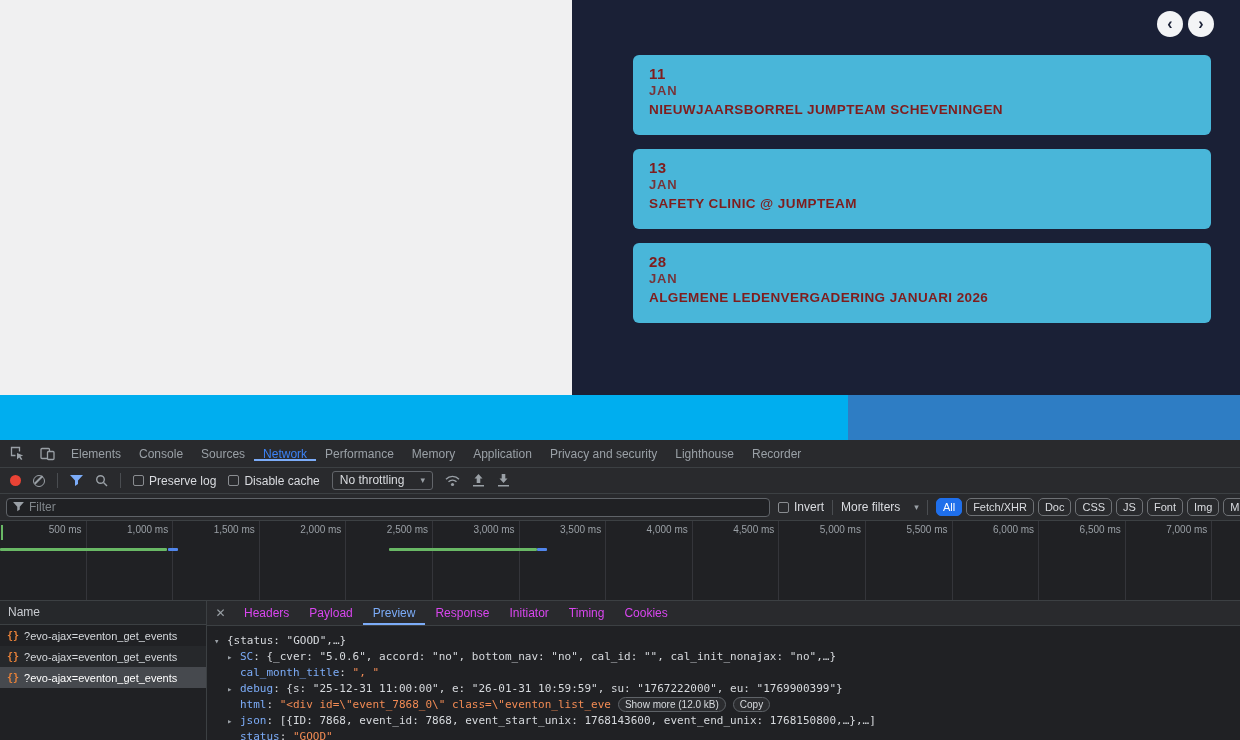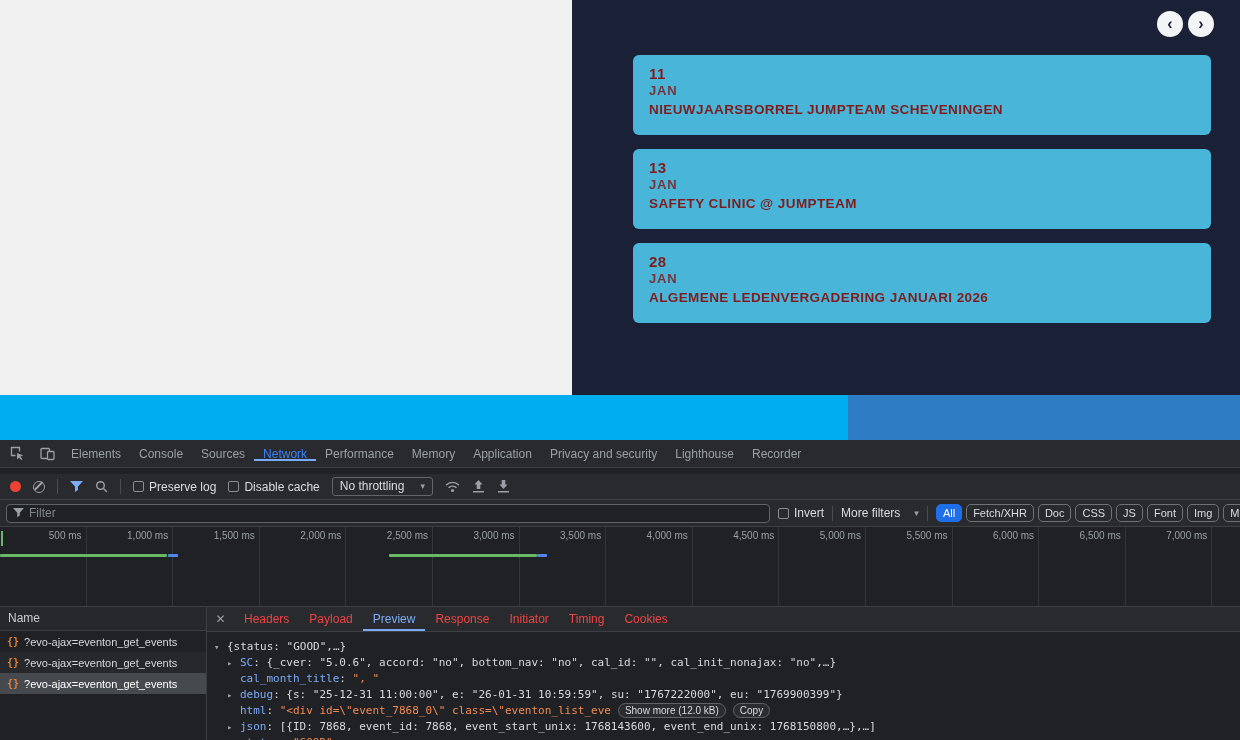--- a/index.html
+++ b/index.html
@@ -23,21 +23,21 @@
   .band-right{flex:1;background:#2e7dc4;}
 
   
   .devtools{height:300px;background:#202124;color:#dadce0;font-size:12px;display:flex;flex-direction:column;}
   .dt-tabbar{height:28px;flex:none;background:#292a2d;border-bottom:1px solid #3c4043;display:flex;align-items:center;padding-left:2px;}
   .dt-icon-btn{width:30px;display:flex;align-items:center;justify-content:center;cursor:pointer;}
   .dt-tabs{display:flex;}
   .dt-tab{display:flex;align-items:center;padding:0 9px;color:#9aa0a6;cursor:pointer;white-space:nowrap;}
   .dt-tab.selected{color:#3b82f6;box-shadow:inset 0 -2px 0 0 #7cacf8;}
 
-  .dt-toolbar{height:26px;flex:none;background:#292a2d;border-bottom:1px solid #3c4043;display:flex;align-items:center;gap:12px;padding:0 10px;margin-top:6px;}
+  .dt-toolbar{height:26px;flex:none;background:#292a2d;border-bottom:1px solid #3c4043;display:flex;align-items:center;gap:12px;padding:0 10px;}
   .record-dot{width:11px;height:11px;border-radius:50%;background:#ea4335;cursor:pointer;}
   .clear-icon{width:12px;height:12px;border-radius:50%;border:1.5px solid #9aa0a6;position:relative;cursor:pointer;}
   .clear-icon::after{content:"";position:absolute;left:-1px;top:3.7px;width:11px;height:1.5px;background:#9aa0a6;transform:rotate(-45deg);}
   .sep{width:1px;height:15px;background:#4a4d51;flex:none;}
   .tb-icon{display:flex;align-items:center;justify-content:center;cursor:pointer;}
   .cb-group{display:flex;align-items:center;gap:5px;color:#dadce0;cursor:pointer;white-space:nowrap;}
   .checkbox{width:11px;height:11px;border:1px solid #8a8d91;border-radius:2px;background:transparent;flex:none;}
   .throttle{display:flex;align-items:center;gap:16px;border:1px solid #62656a;border-radius:3px;background:#292a2d;padding:1px 7px 2px;color:#dadce0;cursor:pointer;white-space:nowrap;}
   .caret{font-size:9px;color:#9aa0a6;}
 
@@ -64,21 +64,21 @@
   .req-header{height:24px;line-height:23px;flex:none;padding-left:8px;border-bottom:1px solid #3c4043;color:#c9ccd1;background:#26282b;cursor:pointer;}
   .req-row{height:21px;flex:none;display:flex;align-items:center;gap:5px;padding-left:7px;font-size:11px;color:#d5d8dc;cursor:pointer;}
   .req-row.odd{background:#26282b;}
   .req-row.selected{background:#46494e;color:#fff;}
   .req-icon{font-family:"DejaVu Sans Mono",monospace;font-size:10px;font-weight:bold;color:#e8823a;}
   .req-name{white-space:nowrap;overflow:hidden;}
 
   .details{flex:1;min-width:0;display:flex;flex-direction:column;background:#202124;}
   .det-tabs{height:25px;flex:none;background:#292a2d;border-bottom:1px solid #3c4043;display:flex;align-items:stretch;}
   .det-close{width:27px;display:flex;align-items:center;justify-content:center;color:#9aa0a6;font-size:12px;cursor:pointer;}
-  .det-tab{display:flex;align-items:center;padding:0 10px;color:#ef4444;cursor:pointer;}
+  .det-tab{display:flex;align-items:center;padding:0 10px;color:#d946ef;cursor:pointer;}
   .det-tab.selected{color:#7cacf8;box-shadow:inset 0 -2px 0 0 #7cacf8;}
   .preview{flex:1;overflow:hidden;padding:7px 0 0 7px;font-family:"DejaVu Sans Mono","Liberation Mono",monospace;font-size:11px;line-height:16px;}
   .pline{white-space:nowrap;}
   .pl-arrow{display:inline-block;width:13px;color:#9aa0a6;font-size:9px;}
   .seg.plain{color:#d7dade;}
   .seg.key{color:#7cacf8;}
   .seg.str{color:#f28b54;}
   .pv-btn{margin-left:7px;border:1px solid #5f6368;border-radius:8px;padding:0 6px;font-size:10px;color:#d7dade;background:#2b2c2f;display:inline-block;line-height:13px;font-family:"Liberation Sans",sans-serif;cursor:pointer;}
 </style>
 </head>

